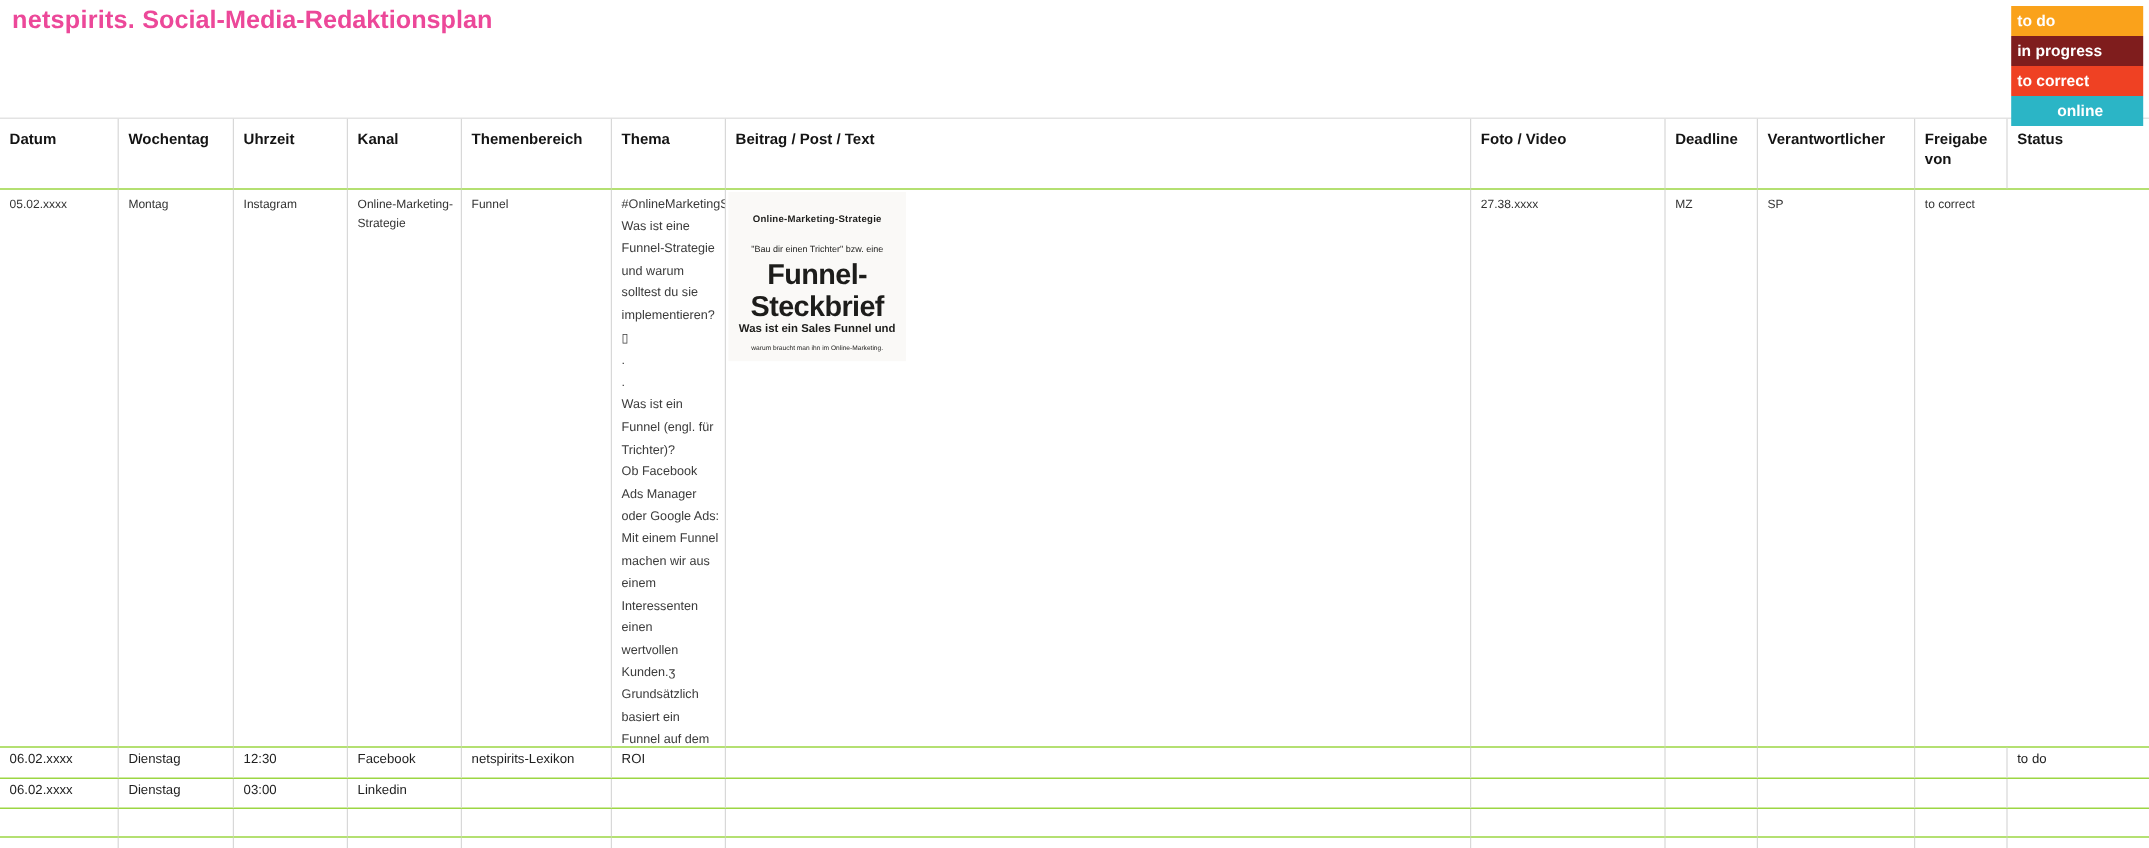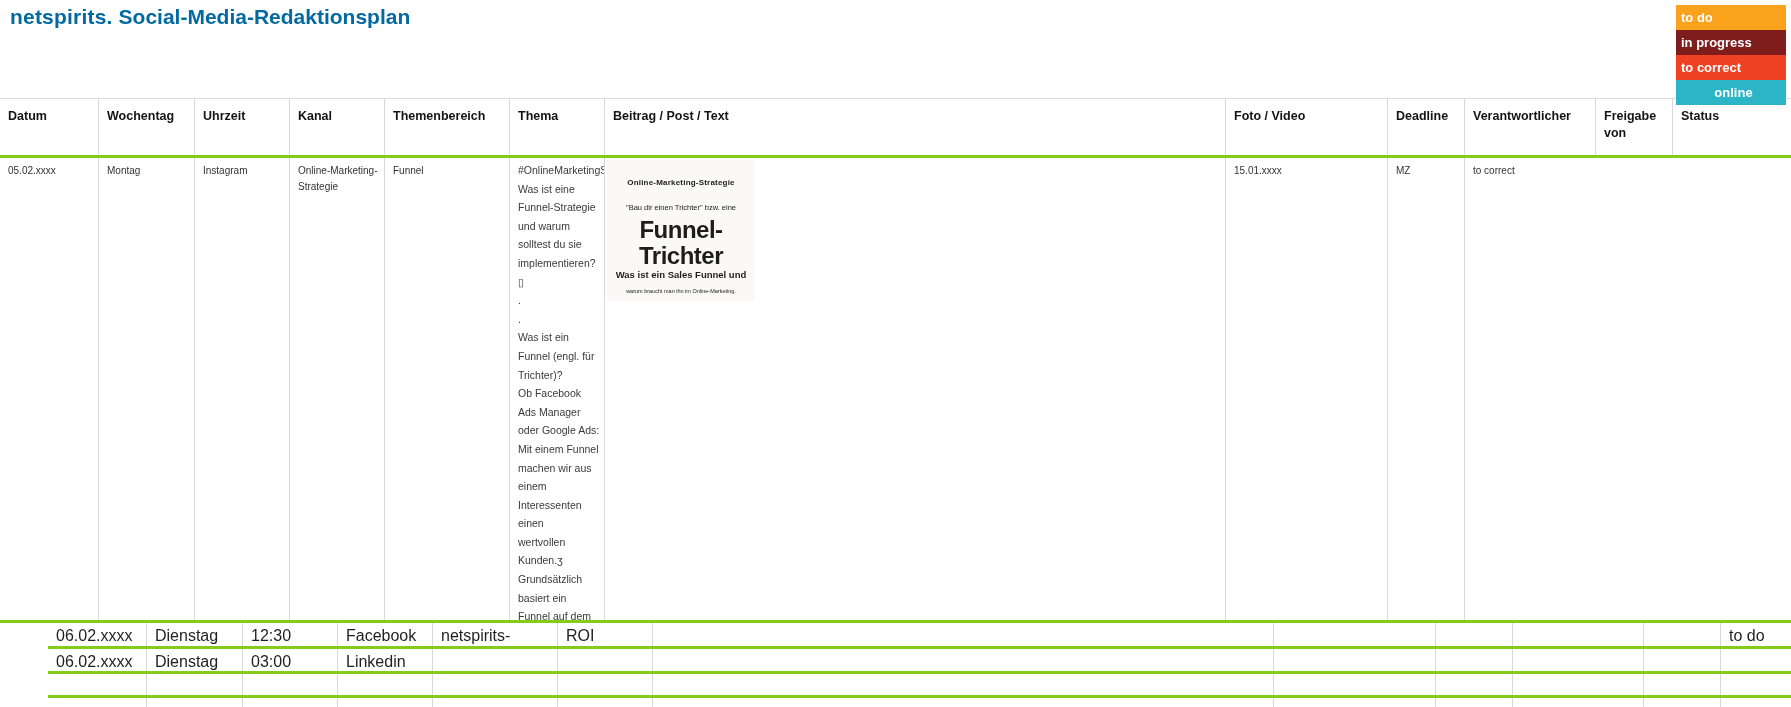--- a/index.html
+++ b/index.html
@@ -1,45 +1,45 @@
 <!DOCTYPE html>
 <html><head>
 <meta charset="utf-8">
 <style>
   html,body{margin:0;padding:0;}
   body{
     width:1791px;height:707px;overflow:hidden;position:relative;
     background:#ffffff;font-family:"Liberation Sans",sans-serif;color:#222;
   }
   
-  .page-title{position:absolute;left:10px;top:5px;font-size:21px;color:#0369a1;white-space:nowrap;}
+  .page-title{position:absolute;left:10px;top:5px;font-size:21px;color:#ec4899;white-space:nowrap;}
   .page-title .brand{font-weight:800;letter-spacing:.2px;}
   .page-title .rest{font-weight:600;margin-left:6px;}
   
   .legend{position:absolute;left:1676px;top:5px;width:110px;z-index:10;}
   .legend-row{height:25px;line-height:25px;padding-left:5px;color:#fff;font-weight:700;font-size:13px;}
   
   .tbl{position:absolute;left:0;top:98px;width:1791px;border-top:1px solid #dcdcdc;}
   .row{
     display:grid;box-sizing:border-box;
     grid-template-columns:99px 96px 95px 95px 125px 95px 621px 162px 77px 131px 77px 118px;
-    border-bottom:3px solid #84cc16;
+    border-bottom:1px solid #84cc16;
   }
   .row.last{border-bottom:none;}
   .cell{
     box-sizing:border-box;border-right:1px solid #d8d8d8;
     padding:4px 4px 0 8px;overflow:hidden;
   }
   .cell:last-child{border-right:none;}
   .hrow{height:59px;}
   .hrow .cell{font-weight:700;font-size:12.5px;line-height:17px;color:#141414;padding-top:9px;}
   .r-big{height:465px;}
   .r-big .cell{font-size:10px;line-height:15.5px;color:#333;padding-top:5px;}
   .r-big .cell.beitrag{font-size:10.5px;line-height:18.6px;padding-top:3px;color:#3a3a3a;white-space:pre-line;}
-  .r-std{font-size:16px;color:#1f1f1f;margin-left:48px;}
+  .r-std{font-size:11px;color:#1f1f1f;}
   .r-std .cell{padding-top:4px;}
   .r2{height:26px;} .r3{height:25px;} .r4{height:24px;} .r5{height:11px;}
   
   .cell.foto{padding:2px 0 0 2px;}
   .thumb{
     width:148px;height:141px;background:#faf9f7;color:#1d1d1b;
     text-align:center;box-sizing:border-box;padding-top:15px;
   }
   .thumb .t-kicker{font-size:8px;font-weight:700;letter-spacing:.2px;}
   .thumb .t-sub{font-size:7.5px;margin-top:9px;}
@@ -107,27 +107,28 @@
 .
 #onlinemarketingstrategies #onlinemarketingtips #onlinemarketingcoach #digitalmarketingstrategist
 #digitalmarketingstrategies #socialmediastrategies #seostrategies  #searchenginemarketing
 #searchengineadvertising #netspirits #netspiritsonlinemarketing #netspiritsköln #netspiritsonlinemkt
 #onlinemarketingköln #onlinemarketingagentur #growdigital #growdigitalgroup</div>
     <div class="cell foto">
       <div class="thumb">
         <div class="t-kicker">Online-Marketing-Strategie</div>
         <div class="t-sub">"Bau dir einen Trichter" bzw. eine</div>
         <div class="t-big">Funnel-</div>
-        <div class="t-big">Trichter</div>
+        <div class="t-big">Steckbrief</div>
         <div class="t-cap">Was ist ein Sales Funnel und</div>
         <div class="t-fine">warum braucht man ihn im Online-Marketing.</div>
       </div>
     </div>
-    <div class="cell">15.01.xxxx</div>
+    <div class="cell">27.38.xxxx</div>
     <div class="cell">MZ</div>
+    <div class="cell">SP</div>
     <div class="cell">to correct</div>
   </div>
 
   <div class="row r-std r2">
     <div class="cell">06.02.xxxx</div>
     <div class="cell">Dienstag</div>
     <div class="cell">12:30</div>
     <div class="cell">Facebook</div>
     <div class="cell">netspirits-Lexikon</div>
     <div class="cell">ROI</div>

